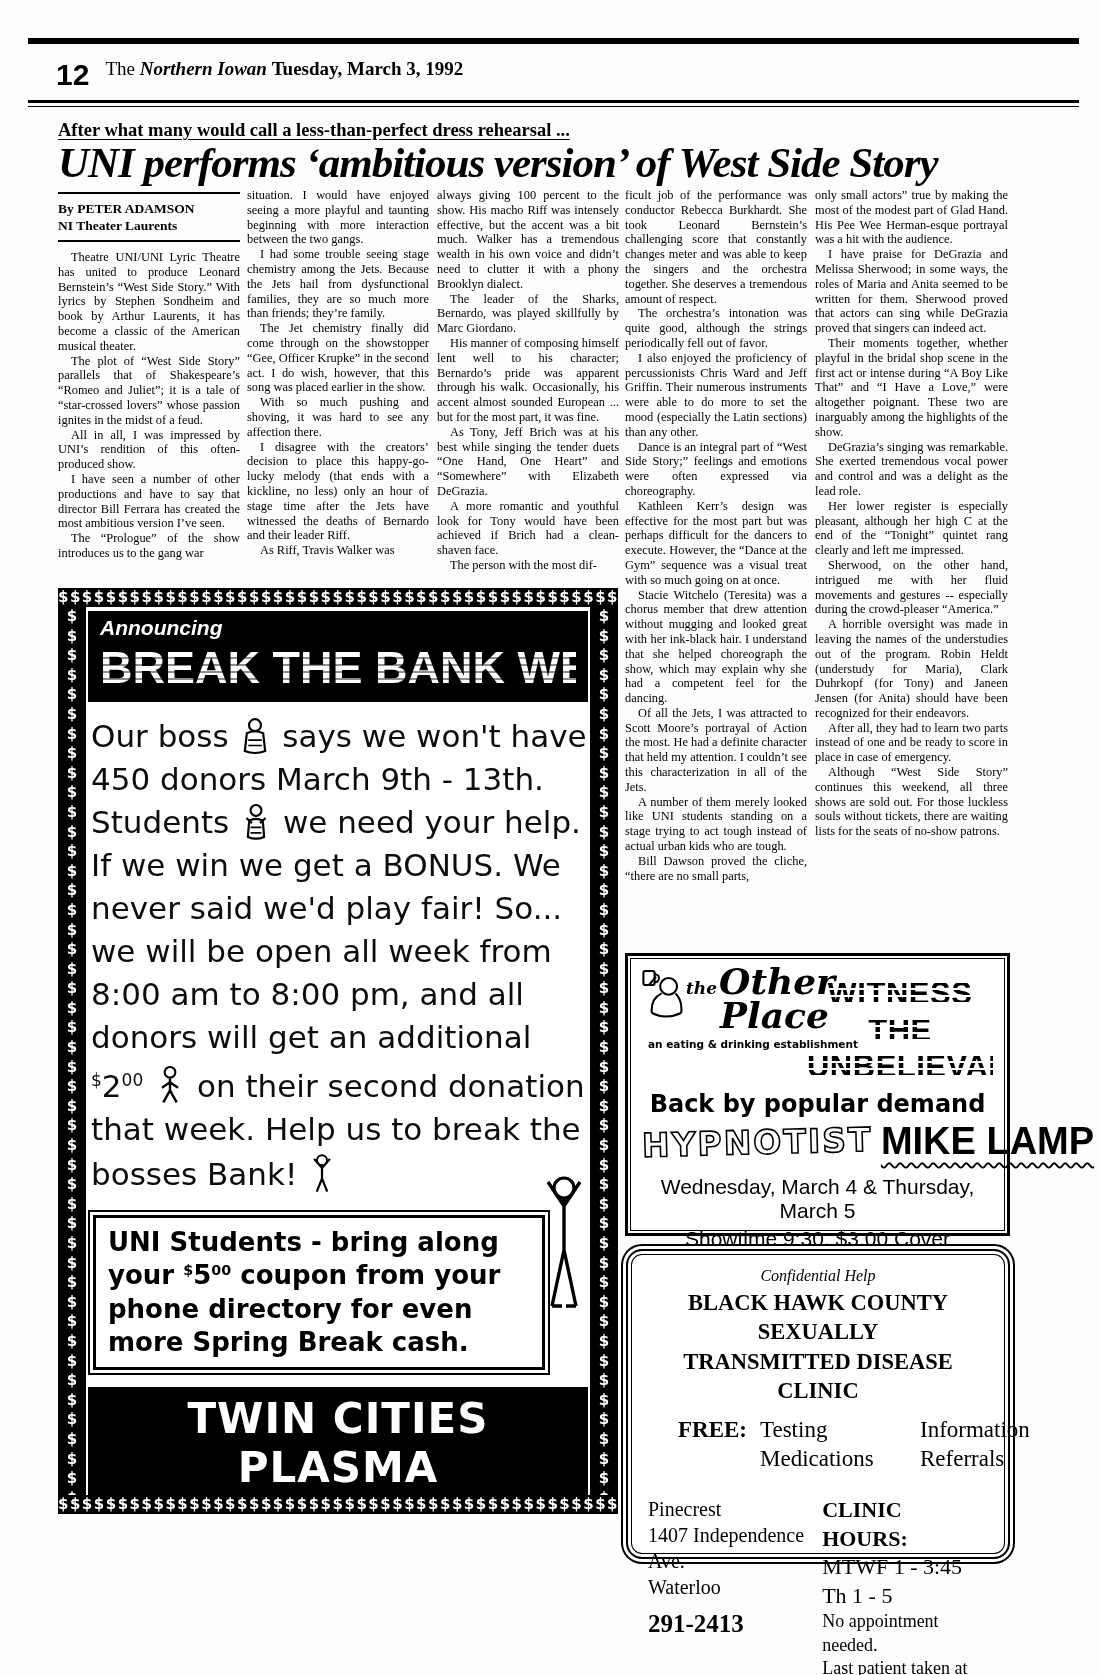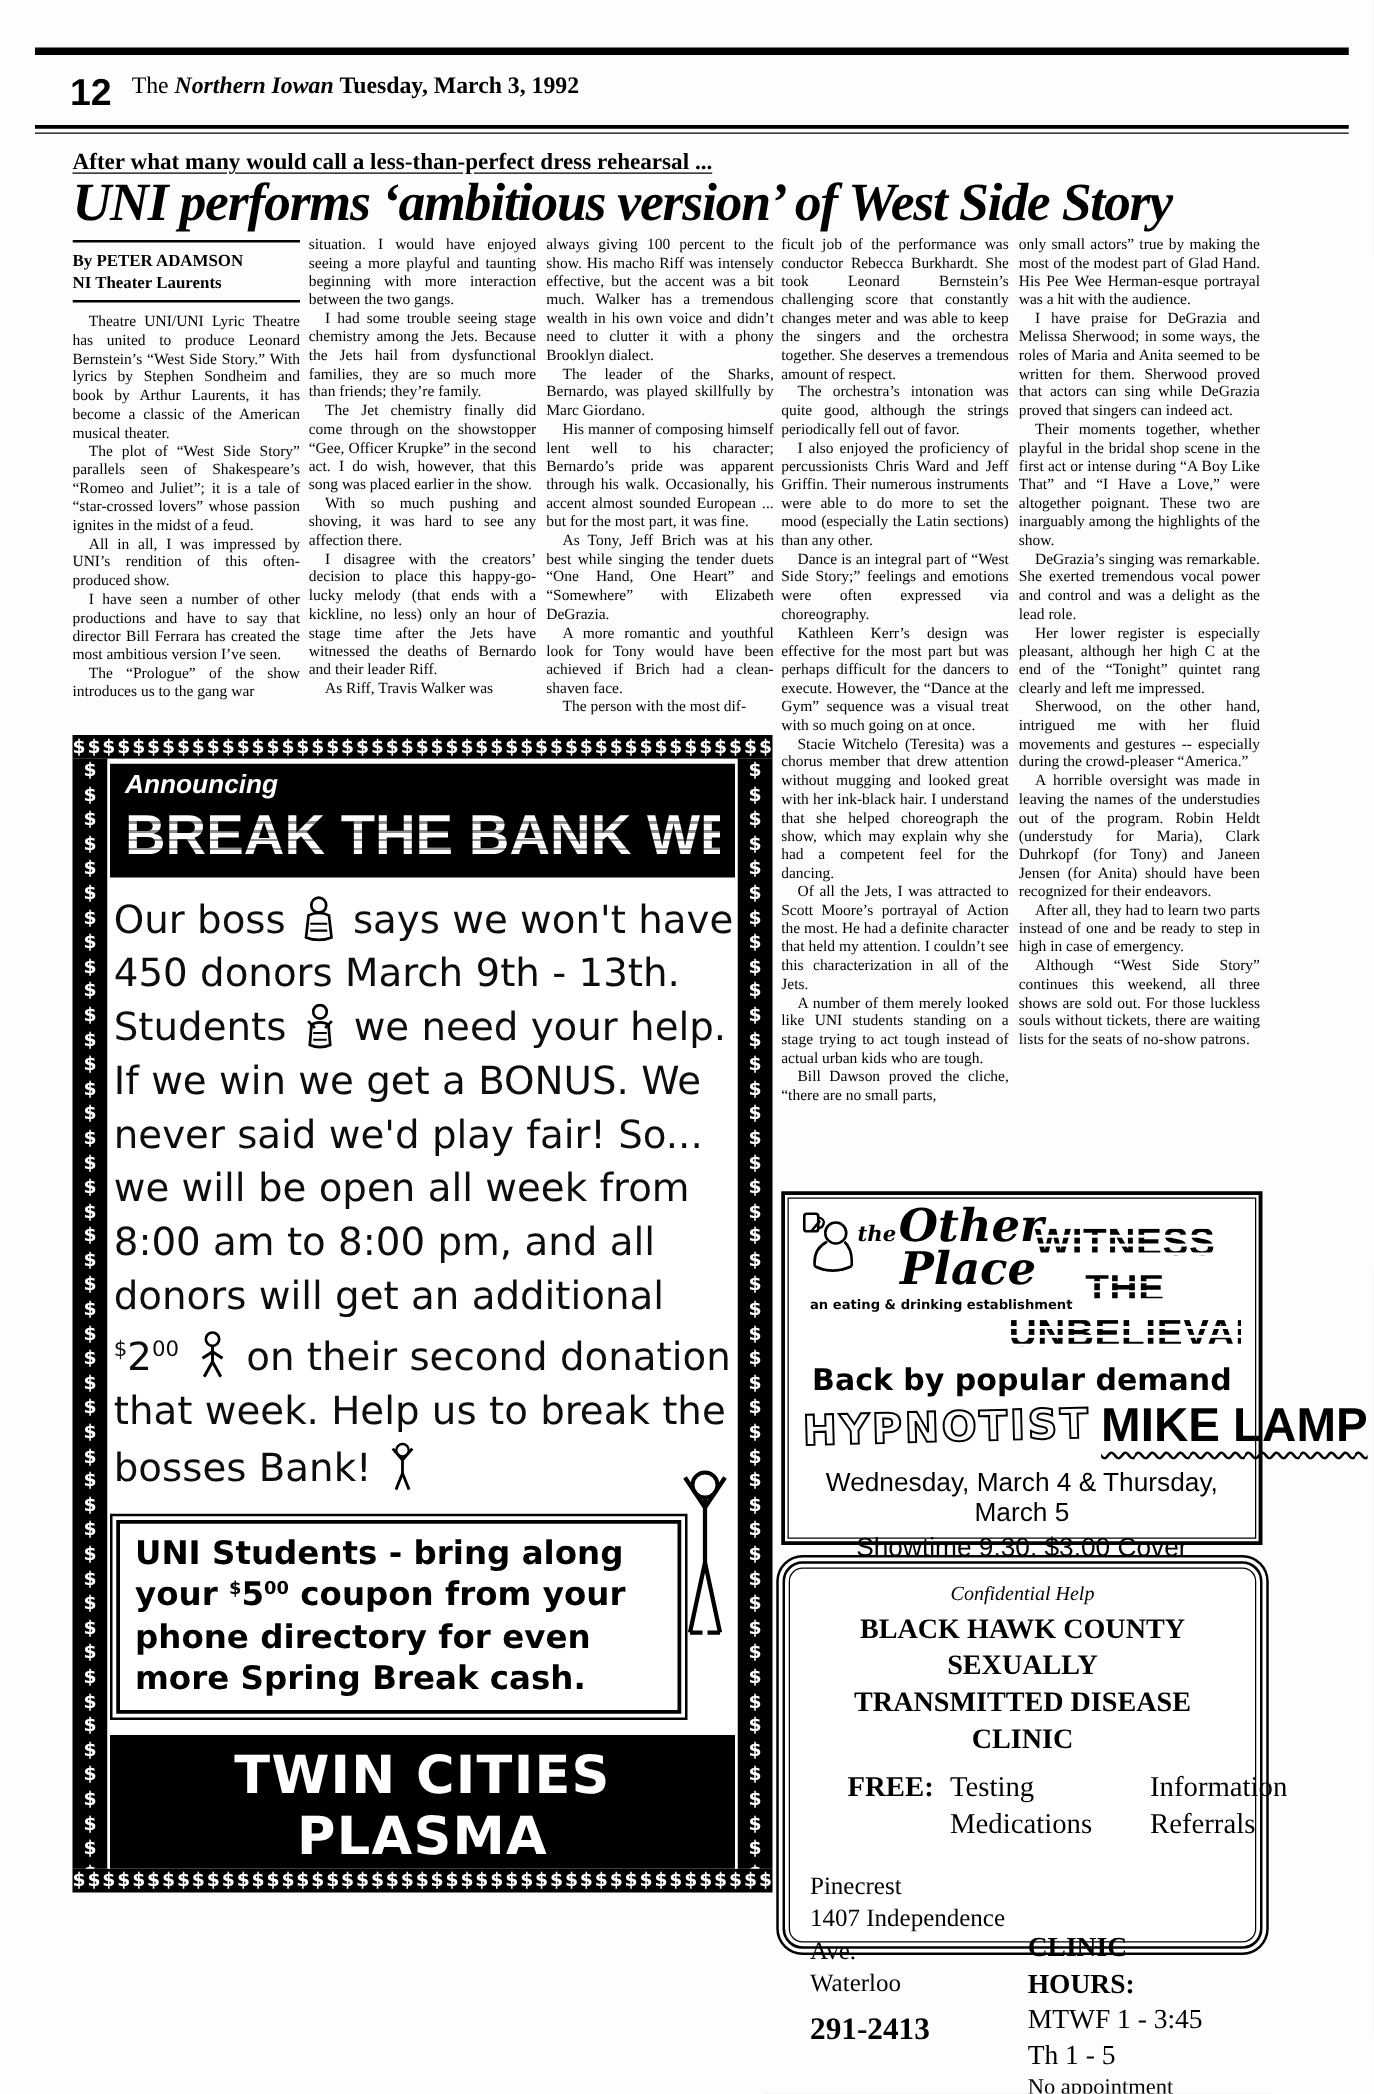--- a/index.html
+++ b/index.html
@@ -101,21 +101,21 @@
              border:2px solid #000;border-radius:16px;background:#fff;
              box-shadow:0 0 0 3px #fff,0 0 0 5px #000,inset 0 0 0 3px #fff,inset 0 0 0 4px #000;
              padding:16px 20px 8px;}
   .clinic-confidential{text-align:center;font-style:italic;font-size:16px;}
   .clinic-title{text-align:center;font-weight:bold;font-size:22.5px;line-height:1.3;margin-top:3px;}
   .clinic-free{margin:12px 0 0 30px;display:grid;grid-template-columns:82px 160px 1fr;
                font-size:23px;row-gap:3px;}
   .free-label{font-weight:bold;}
   .clinic-bottom{display:grid;grid-template-columns:1.05fr 1fr;margin-top:24px;font-size:20px;line-height:1.3;}
   .clinic-phone{font-weight:bold;font-size:25px;margin-top:8px;}
-  .hours-label{font-weight:bold;font-size:22px;margin-top:48px;}
+  .hours-label{font-weight:bold;font-size:22px;}
   .hours-line{font-size:22px;}
   .clinic-note{font-size:18px;}
 </style>
 </head>
 <body>
 
 <div class="page">
 
   <div class="top-rule"></div>
   <div class="header">
@@ -131,21 +131,21 @@
 
   <div class="kicker">After what many would call a less-than-perfect dress rehearsal ...</div>
   <div class="headline">UNI performs ‘ambitious version’ of West Side Story</div>
 
   <div class="col" id="col1">
     <div class="byline-box">
       <div>By PETER ADAMSON</div>
       <div>NI Theater Laurents</div>
     </div>
     <p>Theatre UNI/UNI Lyric Theatre has united to produce Leonard Bernstein’s “West Side Story.” With lyrics by Stephen Sondheim and book by Arthur Laurents, it has become a classic of the American musical theater.</p>
-    <p>The plot of “West Side Story” parallels seen of Shakespeare’s “Romeo and Juliet”; it is a tale of “star-crossed lovers” whose passion ignites in the midst of a feud.</p>
+    <p>The plot of “West Side Story” parallels that of Shakespeare’s “Romeo and Juliet”; it is a tale of “star-crossed lovers” whose passion ignites in the midst of a feud.</p>
     <p>All in all, I was impressed by UNI’s rendition of this often-produced show.</p>
     <p>I have seen a number of other productions and have to say that director Bill Ferrara has created the most ambitious version I’ve seen.</p>
     <p>The “Prologue” of the show introduces us to the gang war</p>
   </div>
 
   <div class="col" id="col2">
     <p class="np">situation. I would have enjoyed seeing a more playful and taunting beginning with more interaction between the two gangs.</p>
     <p>I had some trouble seeing stage chemistry among the Jets. Because the Jets hail from dysfunctional families, they are so much more than friends; they’re family.</p>
     <p>The Jet chemistry finally did come through on the showstopper “Gee, Officer Krupke” in the second act. I do wish, however, that this song was placed earlier in the show.</p>
     <p>With so much pushing and shoving, it was hard to see any affection there.</p>
@@ -175,21 +175,21 @@
   </div>
 
   <div class="col" id="col5">
     <p class="np">only small actors” true by making the most of the modest part of Glad Hand. His Pee Wee Herman-esque portrayal was a hit with the audience.</p>
     <p>I have praise for DeGrazia and Melissa Sherwood; in some ways, the roles of Maria and Anita seemed to be written for them. Sherwood proved that actors can sing while DeGrazia proved that singers can indeed act.</p>
     <p>Their moments together, whether playful in the bridal shop scene in the first act or intense during “A Boy Like That” and “I Have a Love,” were altogether poignant. These two are inarguably among the highlights of the show.</p>
     <p>DeGrazia’s singing was remarkable. She exerted tremendous vocal power and control and was a delight as the lead role.</p>
     <p>Her lower register is especially pleasant, although her high C at the end of the “Tonight” quintet rang clearly and left me impressed.</p>
     <p>Sherwood, on the other hand, intrigued me with her fluid movements and gestures -- especially during the crowd-pleaser “America.”</p>
     <p>A horrible oversight was made in leaving the names of the understudies out of the program. Robin Heldt (understudy for Maria), Clark Duhrkopf (for Tony) and Janeen Jensen (for Anita) should have been recognized for their endeavors.</p>
-    <p>After all, they had to learn two parts instead of one and be ready to step in high in case of emergency.</p>
+    <p>After all, they had to learn two parts instead of one and be ready to score in place in case of emergency.</p>
     <p>Although “West Side Story” continues this weekend, all three shows are sold out. For those luckless souls without tickets, there are waiting lists for the seats of no-show patrons.</p>
   </div>
 
   <div class="plasma-ad">
     <div class="d-row top">$$$$$$$$$$$$$$$$$$$$$$$$$$$$$$$$$$$$$$$$$$$$$$$$$$$$$$</div>
     <div class="d-row bottom">$$$$$$$$$$$$$$$$$$$$$$$$$$$$$$$$$$$$$$$$$$$$$$$$$$$$$$</div>
     <div class="d-col left">$
 $
 $
 $

